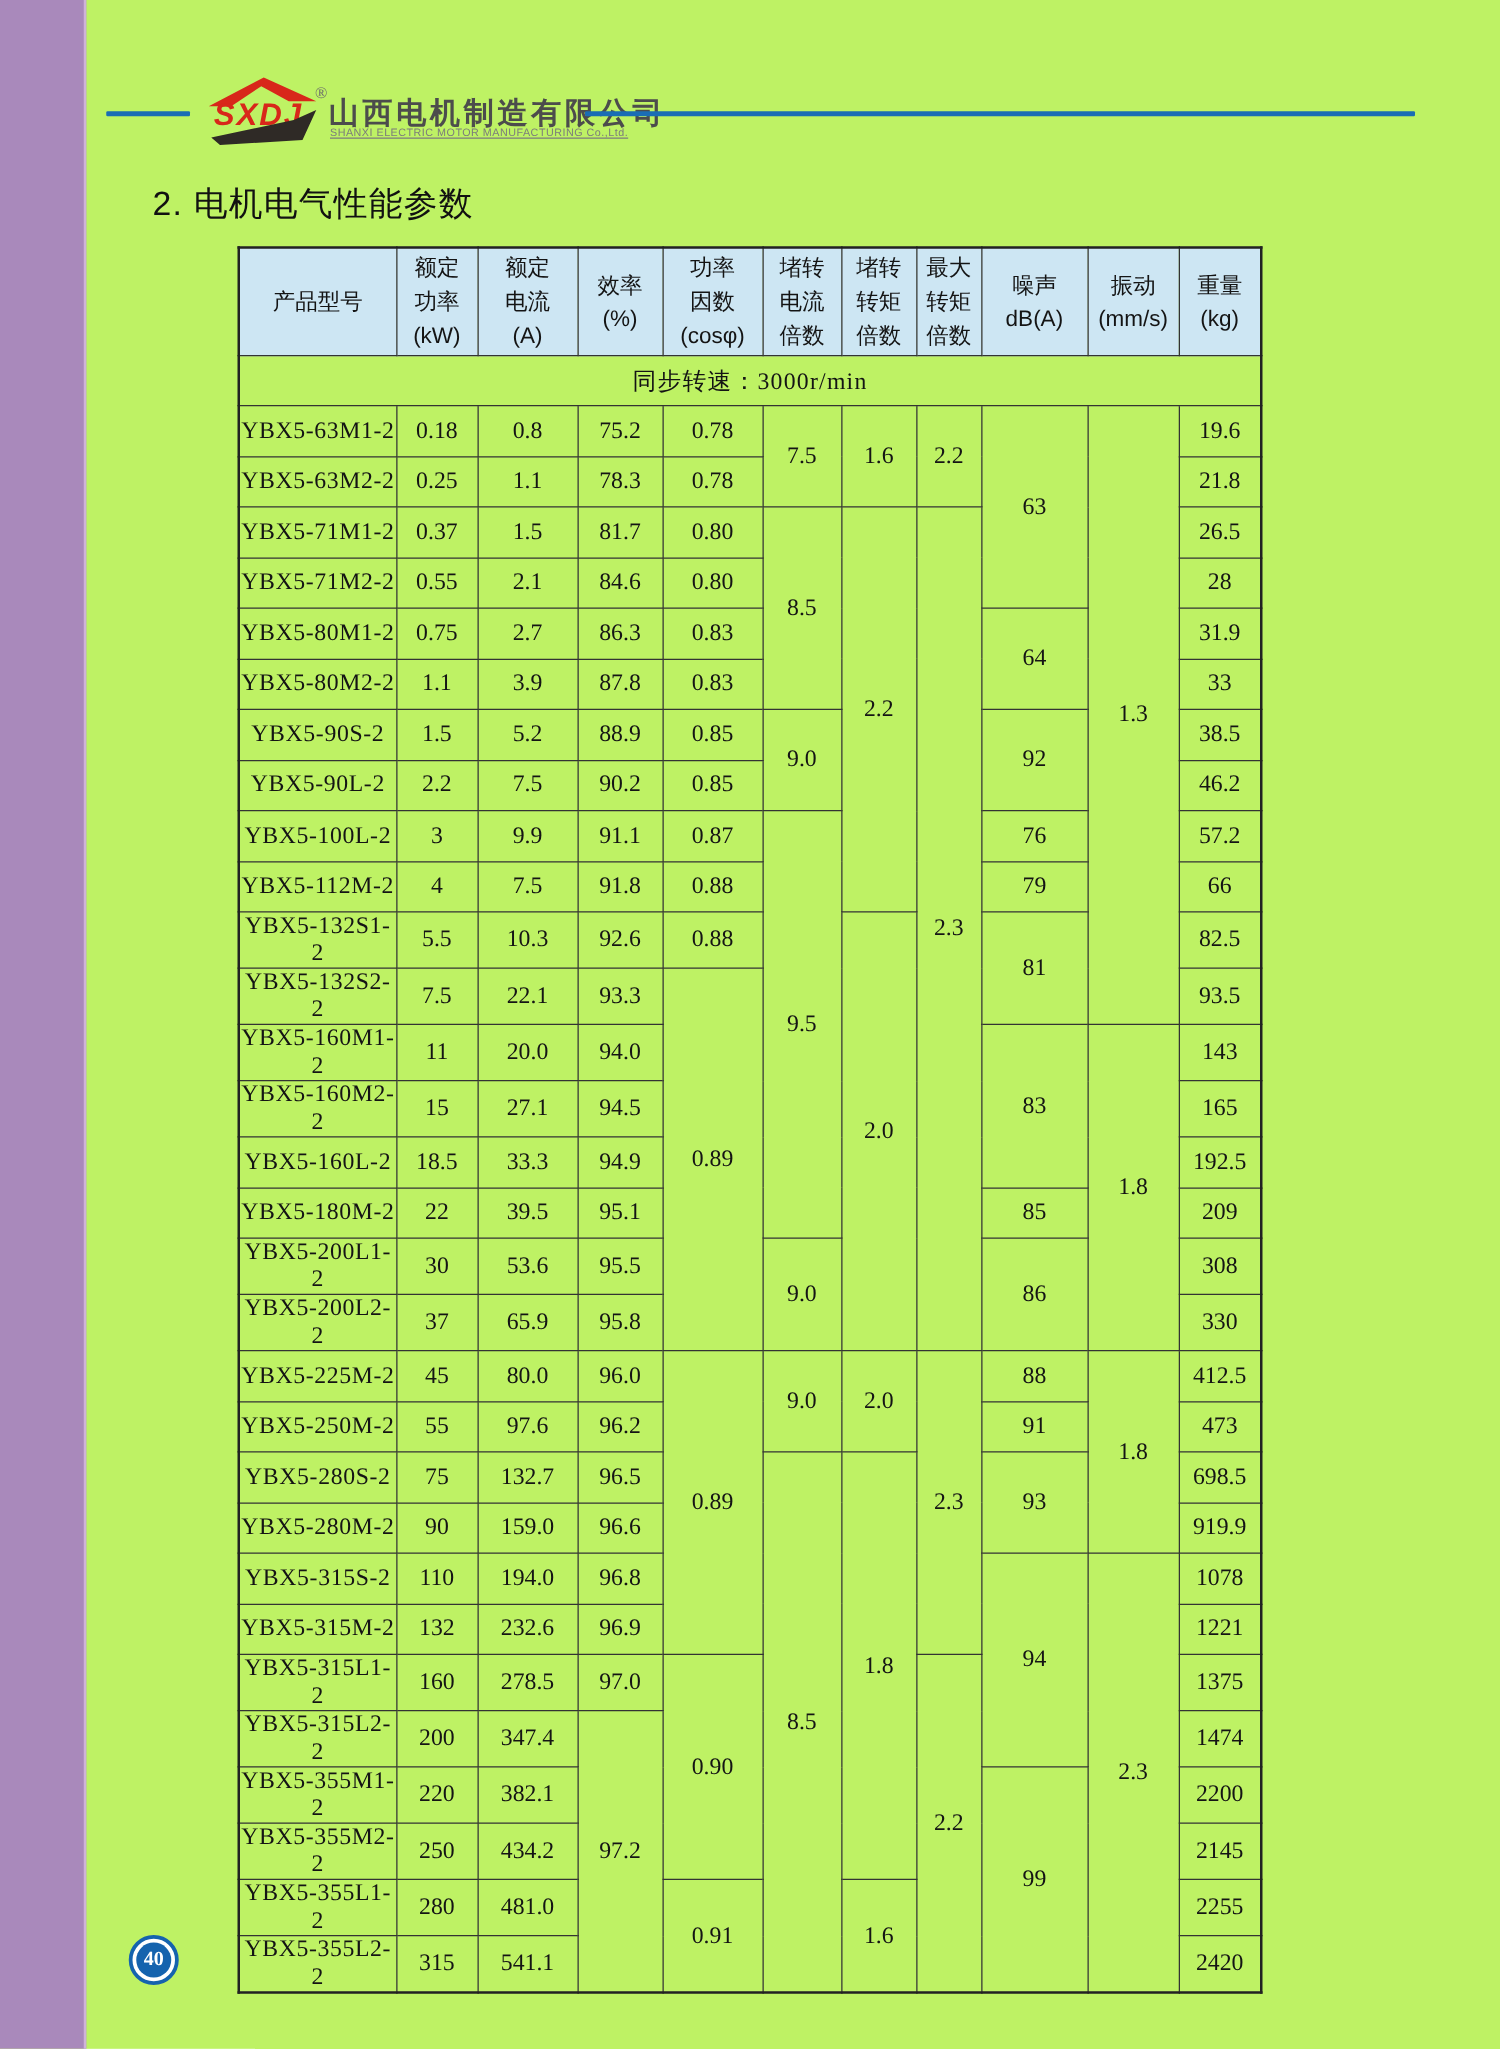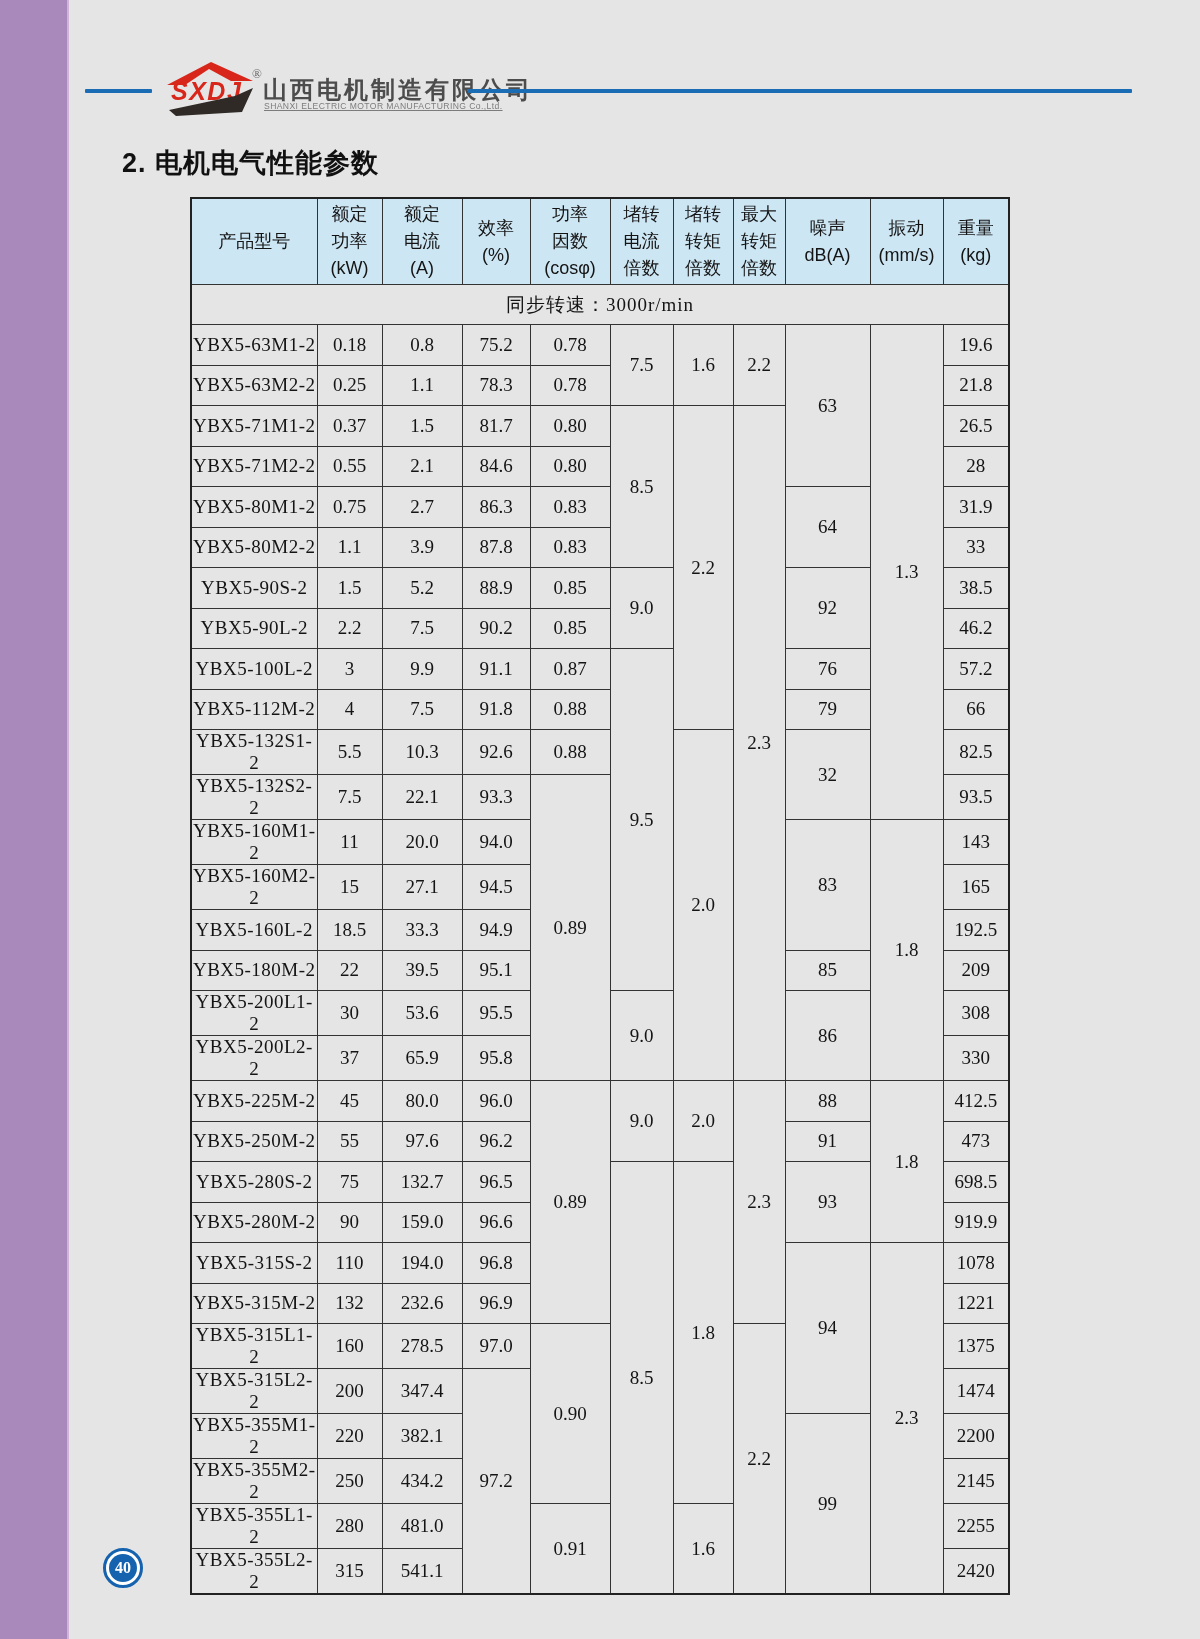--- a/index.html
+++ b/index.html
@@ -1,35 +1,35 @@
 <!DOCTYPE html>
 <html><head>
 <meta charset="utf-8">
 <style>
   * { margin:0; padding:0; box-sizing:border-box; }
   html,body { width:1200px; height:1639px; }
   body { font-family:"Liberation Sans", sans-serif; background:#ffffff; position:relative; overflow:hidden; }
 
-  .page { position:absolute; left:0; top:0; width:1200px; height:1639px; background:#e5e5e5; }
+  .page { position:absolute; left:0; top:0; width:1200px; height:1639px; background:#bef264; }
 
   .sidebar { position:absolute; left:0; top:0; width:69px; height:1639px; background:#a989bb; border-right:2px solid #cfb3d8; }
 
   
   .rule { position:absolute; height:4px; background:#1a6db4; border-radius:1px; }
   .rule-left  { left:85px;  top:89px; width:67px; }
   .rule-right { left:468px; top:89px; width:664px; }
 
   .logo-mark { position:absolute; left:163px; top:58px; width:94px; height:62px; }
   .reg-mark { position:absolute; left:252px; top:66px; font-size:13px; color:#6b6b6b; font-family:"Liberation Serif", serif; }
 
   .company-cn { position:absolute; left:263px; top:74px; width:230px; font-size:24px; letter-spacing:3px; color:#4c4c4c; font-weight:bold; font-family:"Liberation Sans", sans-serif; white-space:nowrap; }
   .company-en { position:absolute; left:264px; top:101px; width:240px; font-size:8.6px; letter-spacing:0.4px; color:#7c7c7c; white-space:nowrap;text-decoration:underline; }
 
   
-  .title { position:absolute; left:122px; top:145px; font-size:27px; font-weight:bold; color:#111; letter-spacing:1px;text-align:right; }
+  .title { position:absolute; left:122px; top:145px; font-size:27px; font-weight:normal; color:#111; letter-spacing:1px;text-align:right; }
 
   
   .table-wrap { position:absolute; left:190px; top:197px; }
   table { border-collapse:collapse; table-layout:fixed; width:818px; border:2px solid #222; }
   col.c-model{width:126px} col.c-power{width:65px} col.c-current{width:80px}
   col.c-eff{width:68px}   col.c-pf{width:80px}    col.c-lrc{width:63px}
   col.c-lrt{width:60px}   col.c-maxt{width:52px}  col.c-noise{width:85px}
   col.c-vib{width:73px}   col.c-weight{width:66px}
 
   th, td { border:1px solid #333; text-align:center; vertical-align:middle; color:#141414; }
@@ -199,21 +199,21 @@
             <td>79</td>
             <td>66</td>
           </tr>
           <tr class="data-row">
             <td class="model">YBX5-132S1-2</td>
             <td>5.5</td>
             <td>10.3</td>
             <td>92.6</td>
             <td>0.88</td>
             <td rowspan="8">2.0</td>
-            <td rowspan="2">32</td>
+            <td rowspan="2">81</td>
             <td>82.5</td>
           </tr>
           <tr class="data-row">
             <td class="model">YBX5-132S2-2</td>
             <td>7.5</td>
             <td>22.1</td>
             <td>93.3</td>
             <td rowspan="7">0.89</td>
             <td>93.5</td>
           </tr>

